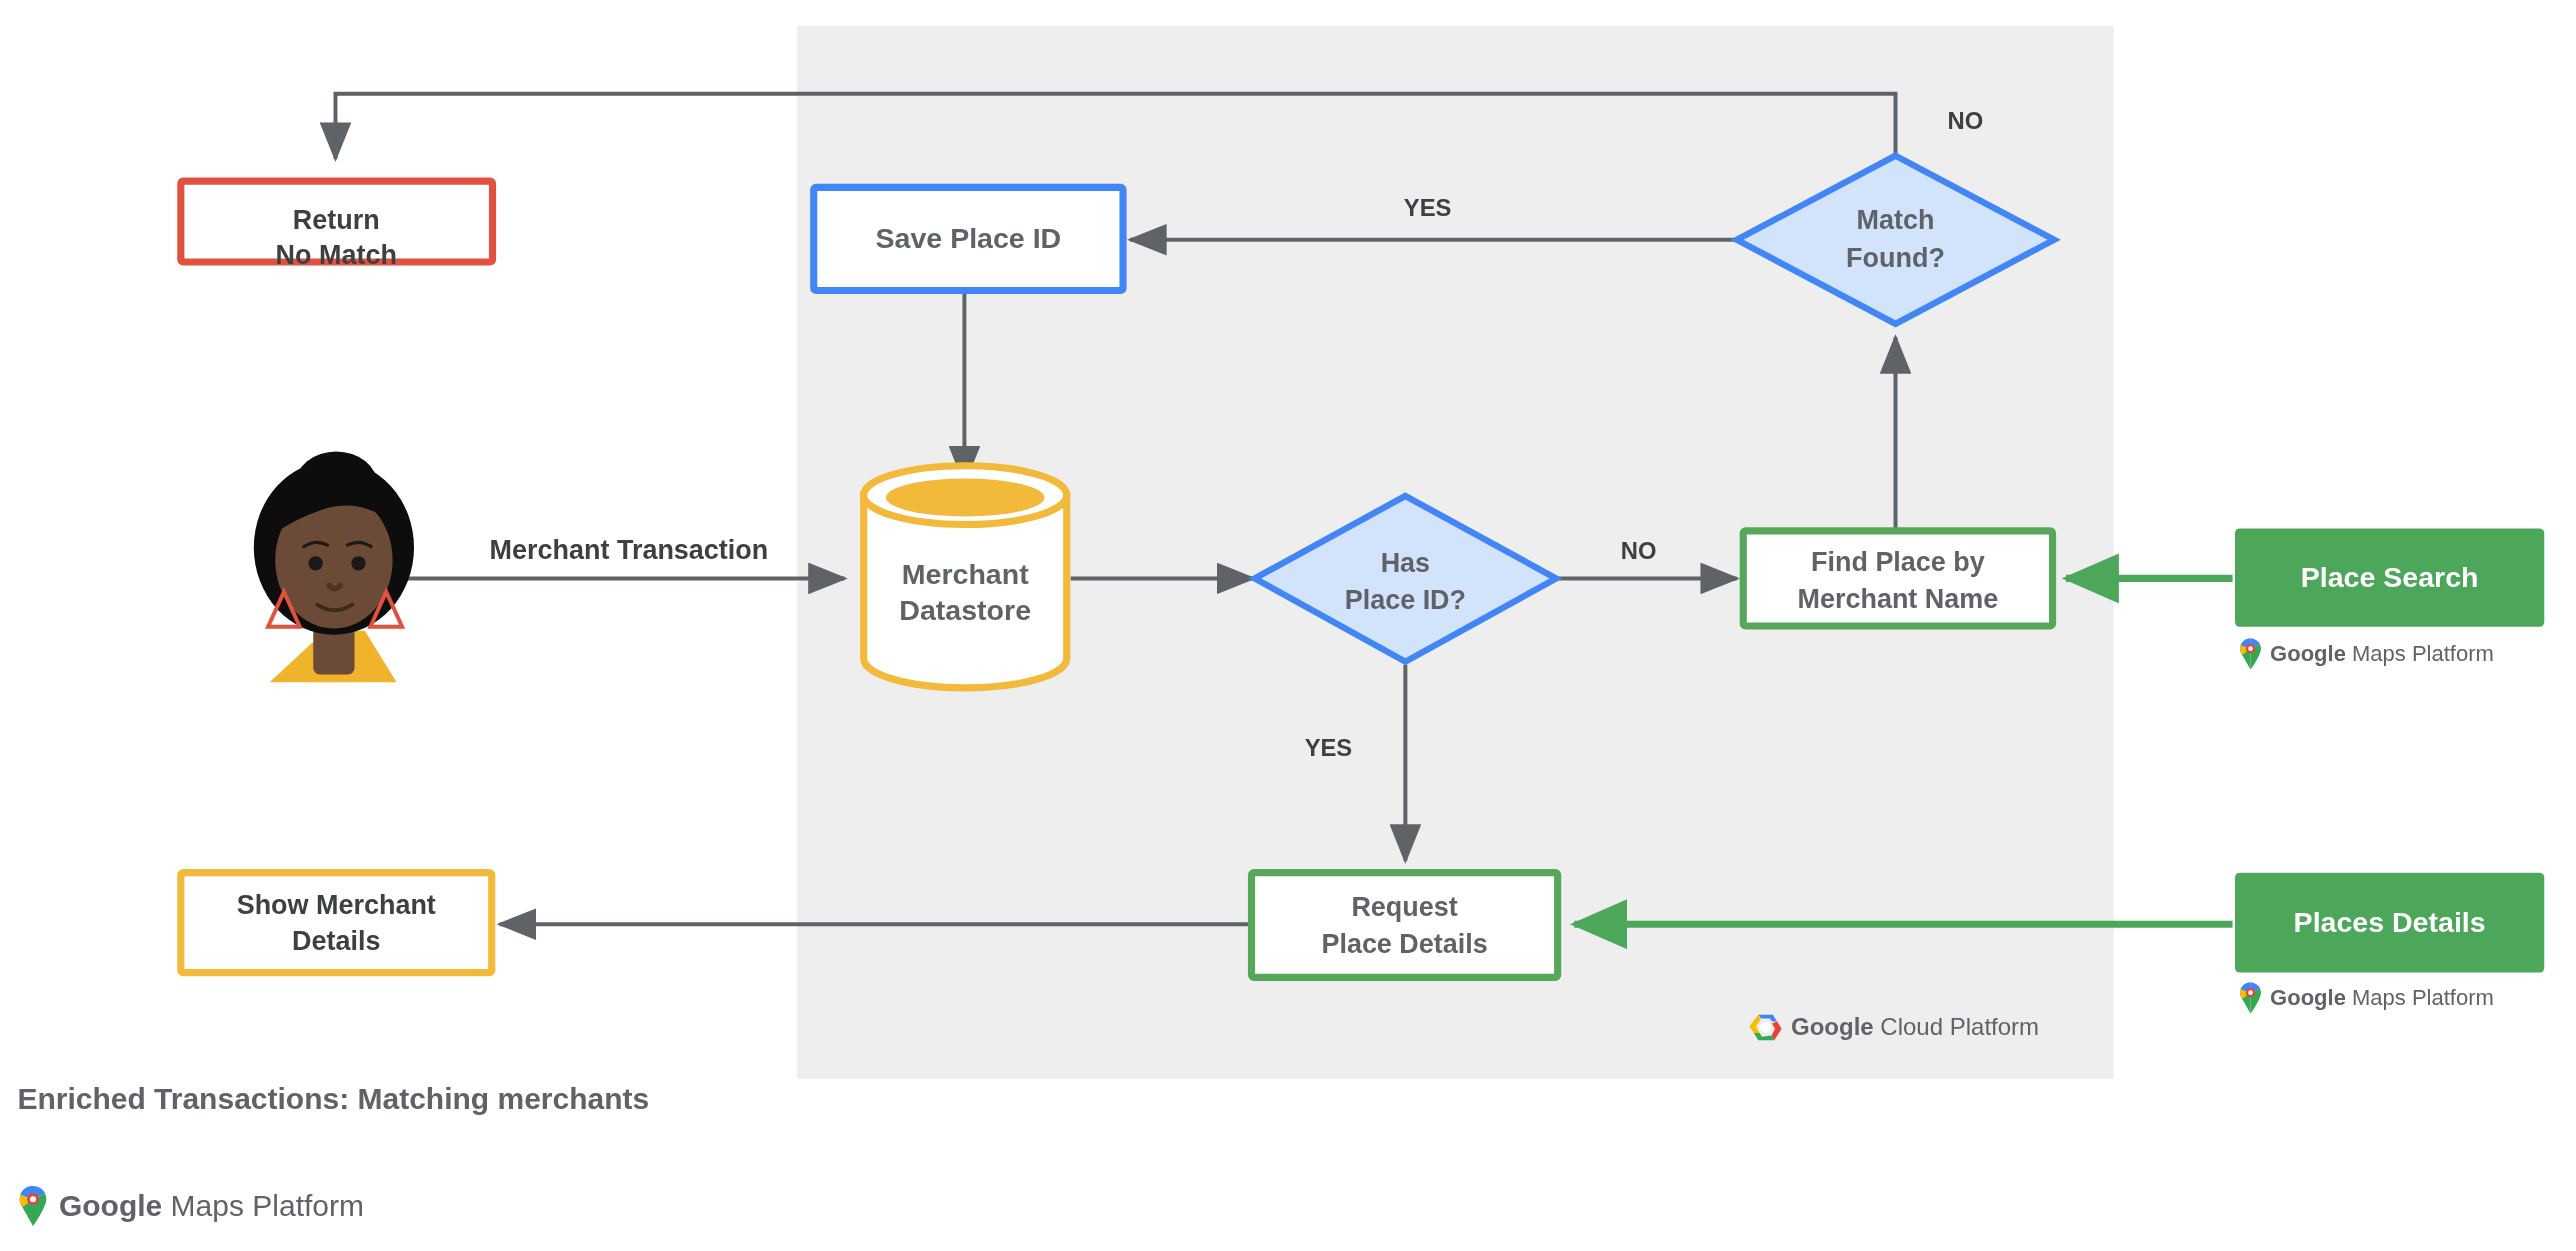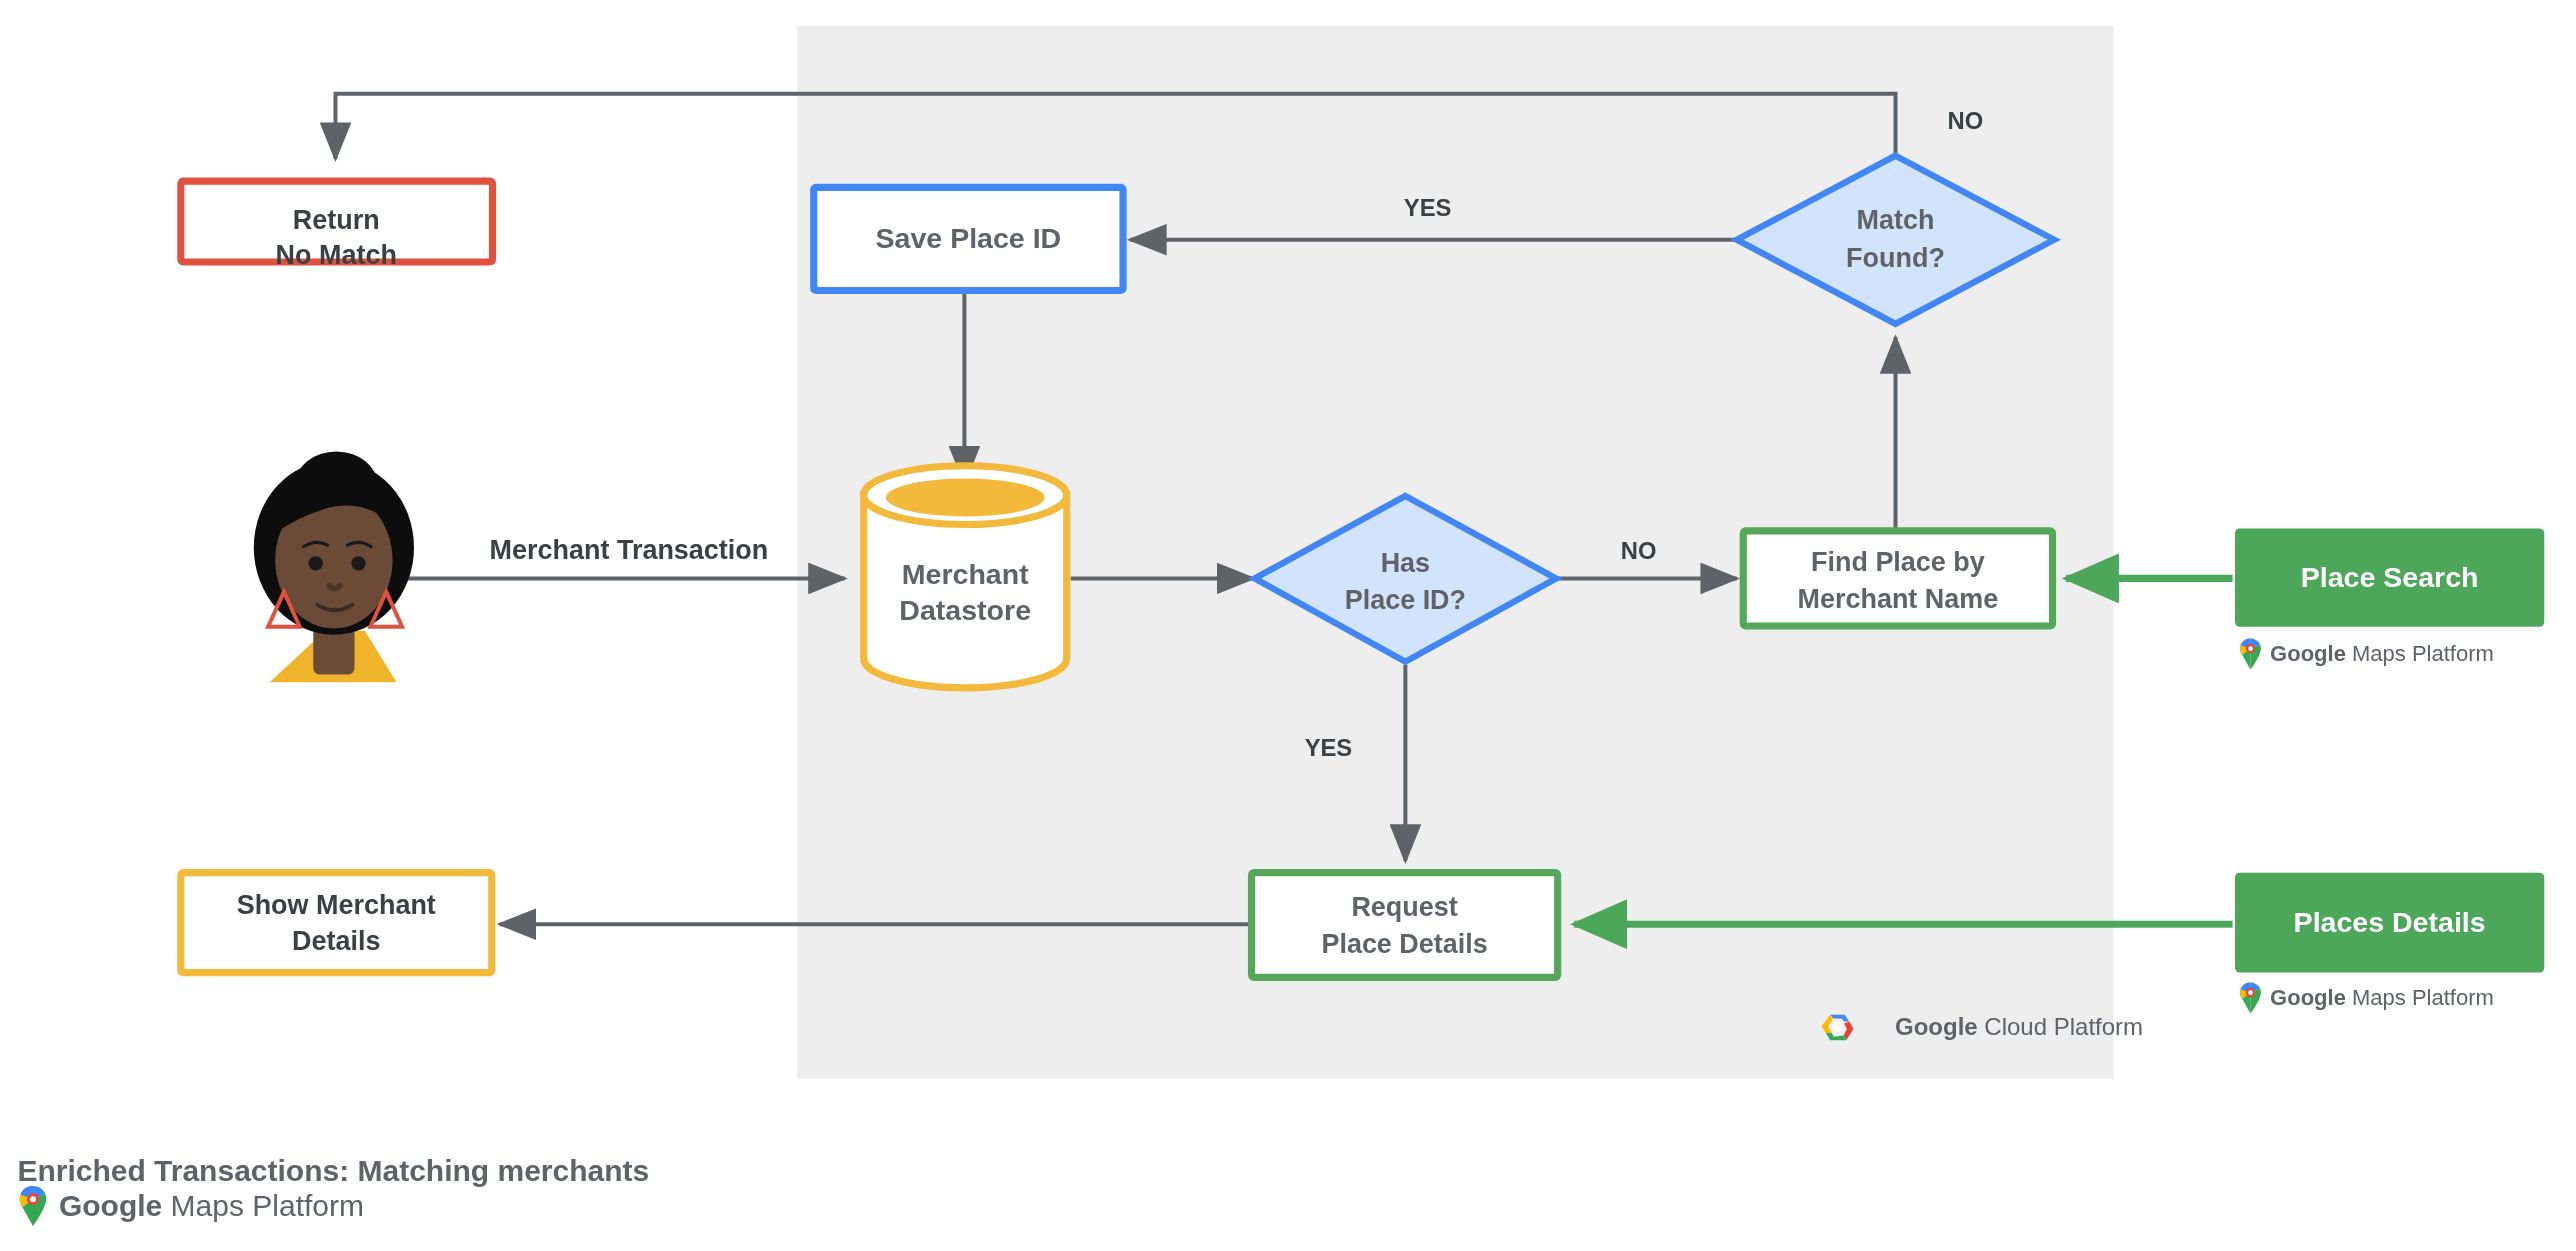--- a/index.html
+++ b/index.html
@@ -235,21 +235,21 @@
       <path d="M415,738 q6,8 14,0" fill="none" stroke="#4D3425" stroke-width="7" stroke-linecap="round"></path>
 
       <path d="M400,762 q22,14 44,0" fill="none" stroke="#3D2A1E" stroke-width="5" stroke-linecap="round"></path>
 
       <polygon points="358,746 338,790 378,790" fill="none" stroke="#E0513F" stroke-width="5"></polygon>
       <polygon points="487,746 467,790 507,790" fill="none" stroke="#E0513F" stroke-width="5"></polygon>
     </g>
 
   </svg>
 
-  <div class="gcp-lockup" style="left:1820px; top:1009px;gap:32px;">
+  <div class="gcp-lockup" style="left:1748px; top:1009px;">
     <svg width="35" height="35" viewBox="0 0 48 48" style="margin-right:8px;">
       <path d="M14 8 L34 8 L40 17 L33 17 L30 13 L18 13 Z" fill="#4285F4"></path>
       <path d="M40 17 L46 27 L36 43 L32.5 36.5 L37 27 L33 20 Z" fill="#EA4335"></path>
       <path d="M36 43 L14 43 L8 33 L16 33 L19 38 L32.5 36.5 Z" fill="#34A853"></path>
       <path d="M8 33 L2 24 L14 8 L17.5 14.5 L11 24 L16 33 Z" fill="#FBBC05"></path>
       <circle cx="24" cy="25" r="7.5" fill="#FFFFFF"></circle>
     </svg>
     <span class="gcp-word" style="font-size:24px;"><span class="g-bold">Google</span> <span>Cloud Platform</span></span>
   </div>
 
@@ -274,21 +274,21 @@
       <path d="M12 0 C16 0 19.6 2.3 21.2 5.8 L12 9.9 Z" fill="#4285F4"></path>
       <path d="M21.2 5.8 C21.7 7.1 22 8.5 22 9.9 C22 16 12 30 12 30 L12 9.9 Z" fill="#34A853"></path>
       <path d="M4 16 C6.8 20.6 12 30 12 30 L12 9.9 Z" fill="#34A853"></path>
       <path d="M2.6 6.3 C4.1 2.6 7.7 0 12 0 L12 9.9 Z" fill="#4285F4"></path>
       <circle cx="12" cy="9.9" r="4.4" fill="#EA4335"></circle>
       <circle cx="12" cy="9.9" r="2.3" fill="#FFFFFF"></circle>
     </svg>
     <span class="gmp-word" style="font-size:22px;"><span class="g-bold">Google</span> <span>Maps Platform</span></span>
   </div>
 
-  <div class="caption" style="left:17.4px; top:1154px;">Enriched Transactions: Matching merchants</div>
+  <div class="caption" style="left:17.4px; top:1082px;">Enriched Transactions: Matching merchants</div>
 
   <div class="gmp-lockup" style="left:17.4px; top:1186px;">
     <svg width="32" height="40" viewBox="0 0 24 30" style="margin-right:9.5px;">
       <path d="M12 0 C6.5 0 2 4.4 2 9.9 C2 12.2 2.9 14.2 4 16 L12 9.9 Z" fill="#4285F4"></path>
       <path d="M4 16 L12 9.9 L2.6 6.3 C2.2 7.4 2 8.6 2 9.9 C2 12.2 2.9 14.2 4 16 Z" fill="#FBBC05"></path>
       <path d="M12 0 C16 0 19.6 2.3 21.2 5.8 L12 9.9 Z" fill="#4285F4"></path>
       <path d="M21.2 5.8 C21.7 7.1 22 8.5 22 9.9 C22 16 12 30 12 30 L12 9.9 Z" fill="#34A853"></path>
       <path d="M4 16 C6.8 20.6 12 30 12 30 L12 9.9 Z" fill="#34A853"></path>
       <path d="M2.6 6.3 C4.1 2.6 7.7 0 12 0 L12 9.9 Z" fill="#4285F4"></path>
       <circle cx="12" cy="9.9" r="4.4" fill="#EA4335"></circle>

